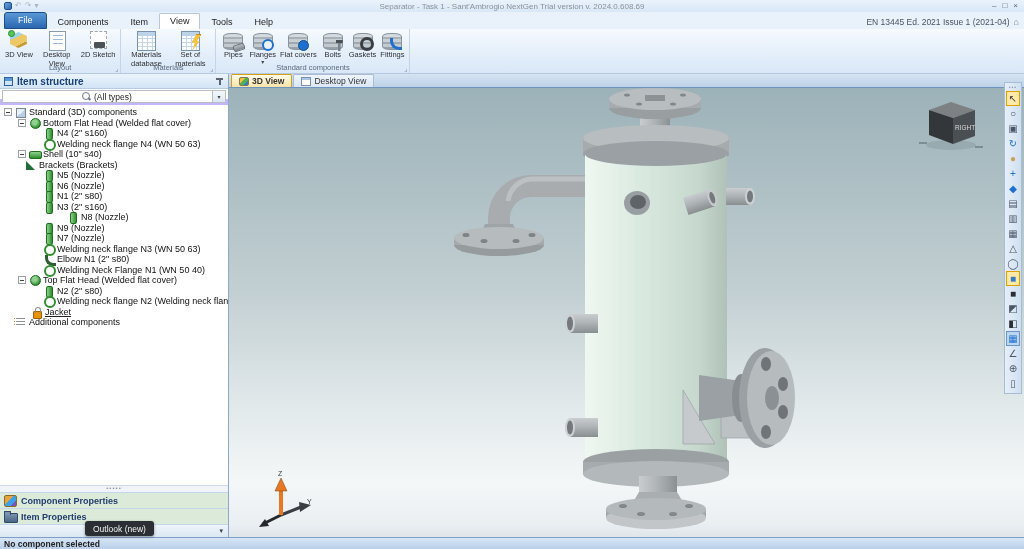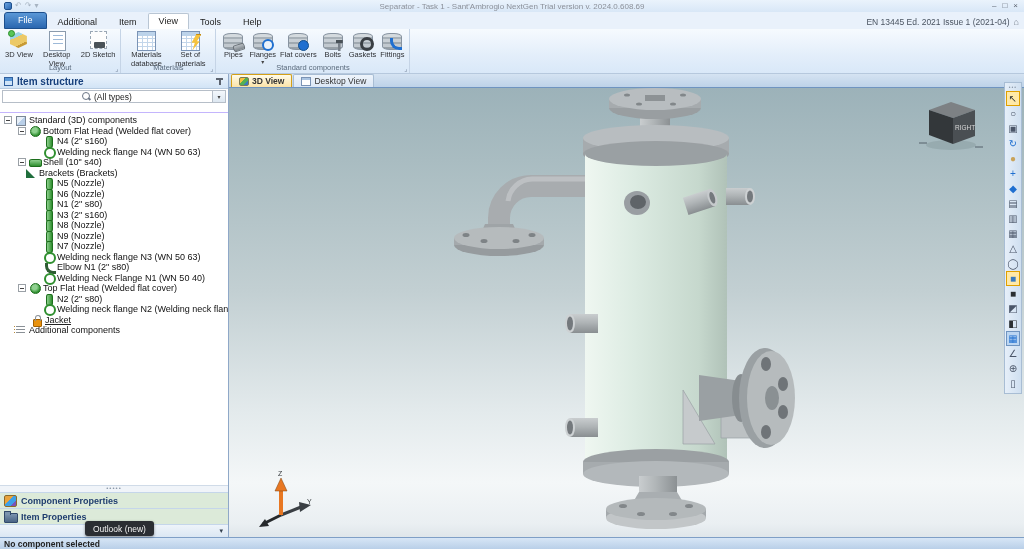--- a/index.html
+++ b/index.html
@@ -57,21 +57,21 @@
 
   
   #sidebar { position:absolute; left:0; top:74px; width:229px; bottom:12px; background:#fff; border-right:1px solid #8fa8c8; display:flex; flex-direction:column; }
   .sb-header { height:15px; flex:none; background:linear-gradient(#ecf4fd,#d2e4f6); border-bottom:1px solid #b7cbe0; display:flex; align-items:center; padding:0 4px; }
   .sbico { width:9px; height:9px; border:1px solid #2f5f9e; background:#cfe4f8; margin-right:4px; position:relative; flex:none; }
   .sbico::before { content:""; position:absolute; left:0; right:0; top:0; height:3px; background:#5a97d6; }
   .sb-title { font-size:10px; font-weight:bold; color:#17407c; flex:1; }
   .pin-icon { width:9px; height:9px; position:relative; flex:none; }
   .pin-icon::before { content:""; position:absolute; left:1px; top:1px; width:7px; height:2px; background:#5c6470; }
   .pin-icon::after { content:""; position:absolute; left:4px; top:3px; width:1.5px; height:5px; background:#5c6470; }
-  .sb-search { height:24px; flex:none; background:#fff; border-bottom:1px solid #c4b5fd; padding:1px 2px; }
+  .sb-search { height:16px; flex:none; background:#fff; border-bottom:6px solid #c4b5fd; padding:1px 2px; }
   .search-box { height:13px; border:1px solid #b6bec8; display:flex; align-items:center; background:#fff; }
   .search-input { flex:1; height:100%; }
   .mag-icon { width:9px; height:9px; position:relative; flex:none; margin-right:3px; }
   .mag-icon::before { content:""; position:absolute; left:0; top:0; width:6px; height:6px; border:1.4px solid #6b7686; border-radius:50%; }
   .mag-icon::after { content:""; position:absolute; left:6px; top:6px; width:3px; height:1.5px; background:#6b7686; transform:rotate(45deg); }
   .filter-label { font-size:8.5px; color:#222; width:118px; }
   .dd-btn { width:13px; height:100%; border-left:1px solid #b6bec8; background:linear-gradient(#f4f8fc,#dde7f1); font-size:6px; color:#444; display:flex; align-items:center; justify-content:center; }
   .sb-tree { flex:1; overflow:hidden; background:#fff; padding-top:2px; }
   .trow { height:10.5px; display:flex; align-items:center; white-space:nowrap; }
   .exp { width:8px; height:8px; border:1px solid #9aa0a6; background:#fff; position:relative; margin-right:3px; flex:none; }
@@ -147,21 +147,21 @@
     <div class="wincontrols" id="wincontrols">
         <span class="wc">–</span>
         <span class="wc">□</span>
         <span class="wc">×</span>
       </div>
   </div>
 
   <div id="tabrow">
     <div id="ribbon-tabs">
         <div class="rtab rtab-file">File</div>
-        <div class="rtab">Additional</div>
+        <div class="rtab">Components</div>
         <div class="rtab">Item</div>
         <div class="rtab rtab-active">View</div>
         <div class="rtab">Tools</div>
         <div class="rtab">Help</div>
       </div>
     <div class="code-wrap">
       <span class="code-text">EN 13445 Ed. 2021 Issue 1 (2021-04)</span>
       <span class="home-icon">⌂</span>
     </div>
   </div>
@@ -292,21 +292,21 @@
         <div class="trow" style="padding-left: 32px;">
           <span class="spc"></span>
           <span class="ti ti-nozzle"></span>
           <span class="tlabel">N1 (2" s80)</span>
         </div>
         <div class="trow" style="padding-left: 32px;">
           <span class="spc"></span>
           <span class="ti ti-nozzle"></span>
           <span class="tlabel">N3 (2" s160)</span>
         </div>
-        <div class="trow" style="padding-left: 32px;">
+        <div class="trow" style="padding-left: 32px; margin-left: 24px;">
           <span class="spc"></span>
           <span class="ti ti-nozzle"></span>
           <span class="tlabel">N8 (Nozzle)</span>
         </div>
         <div class="trow" style="padding-left: 32px;">
           <span class="spc"></span>
           <span class="ti ti-nozzle"></span>
           <span class="tlabel">N9 (Nozzle)</span>
         </div>
         <div class="trow" style="padding-left: 32px;">

